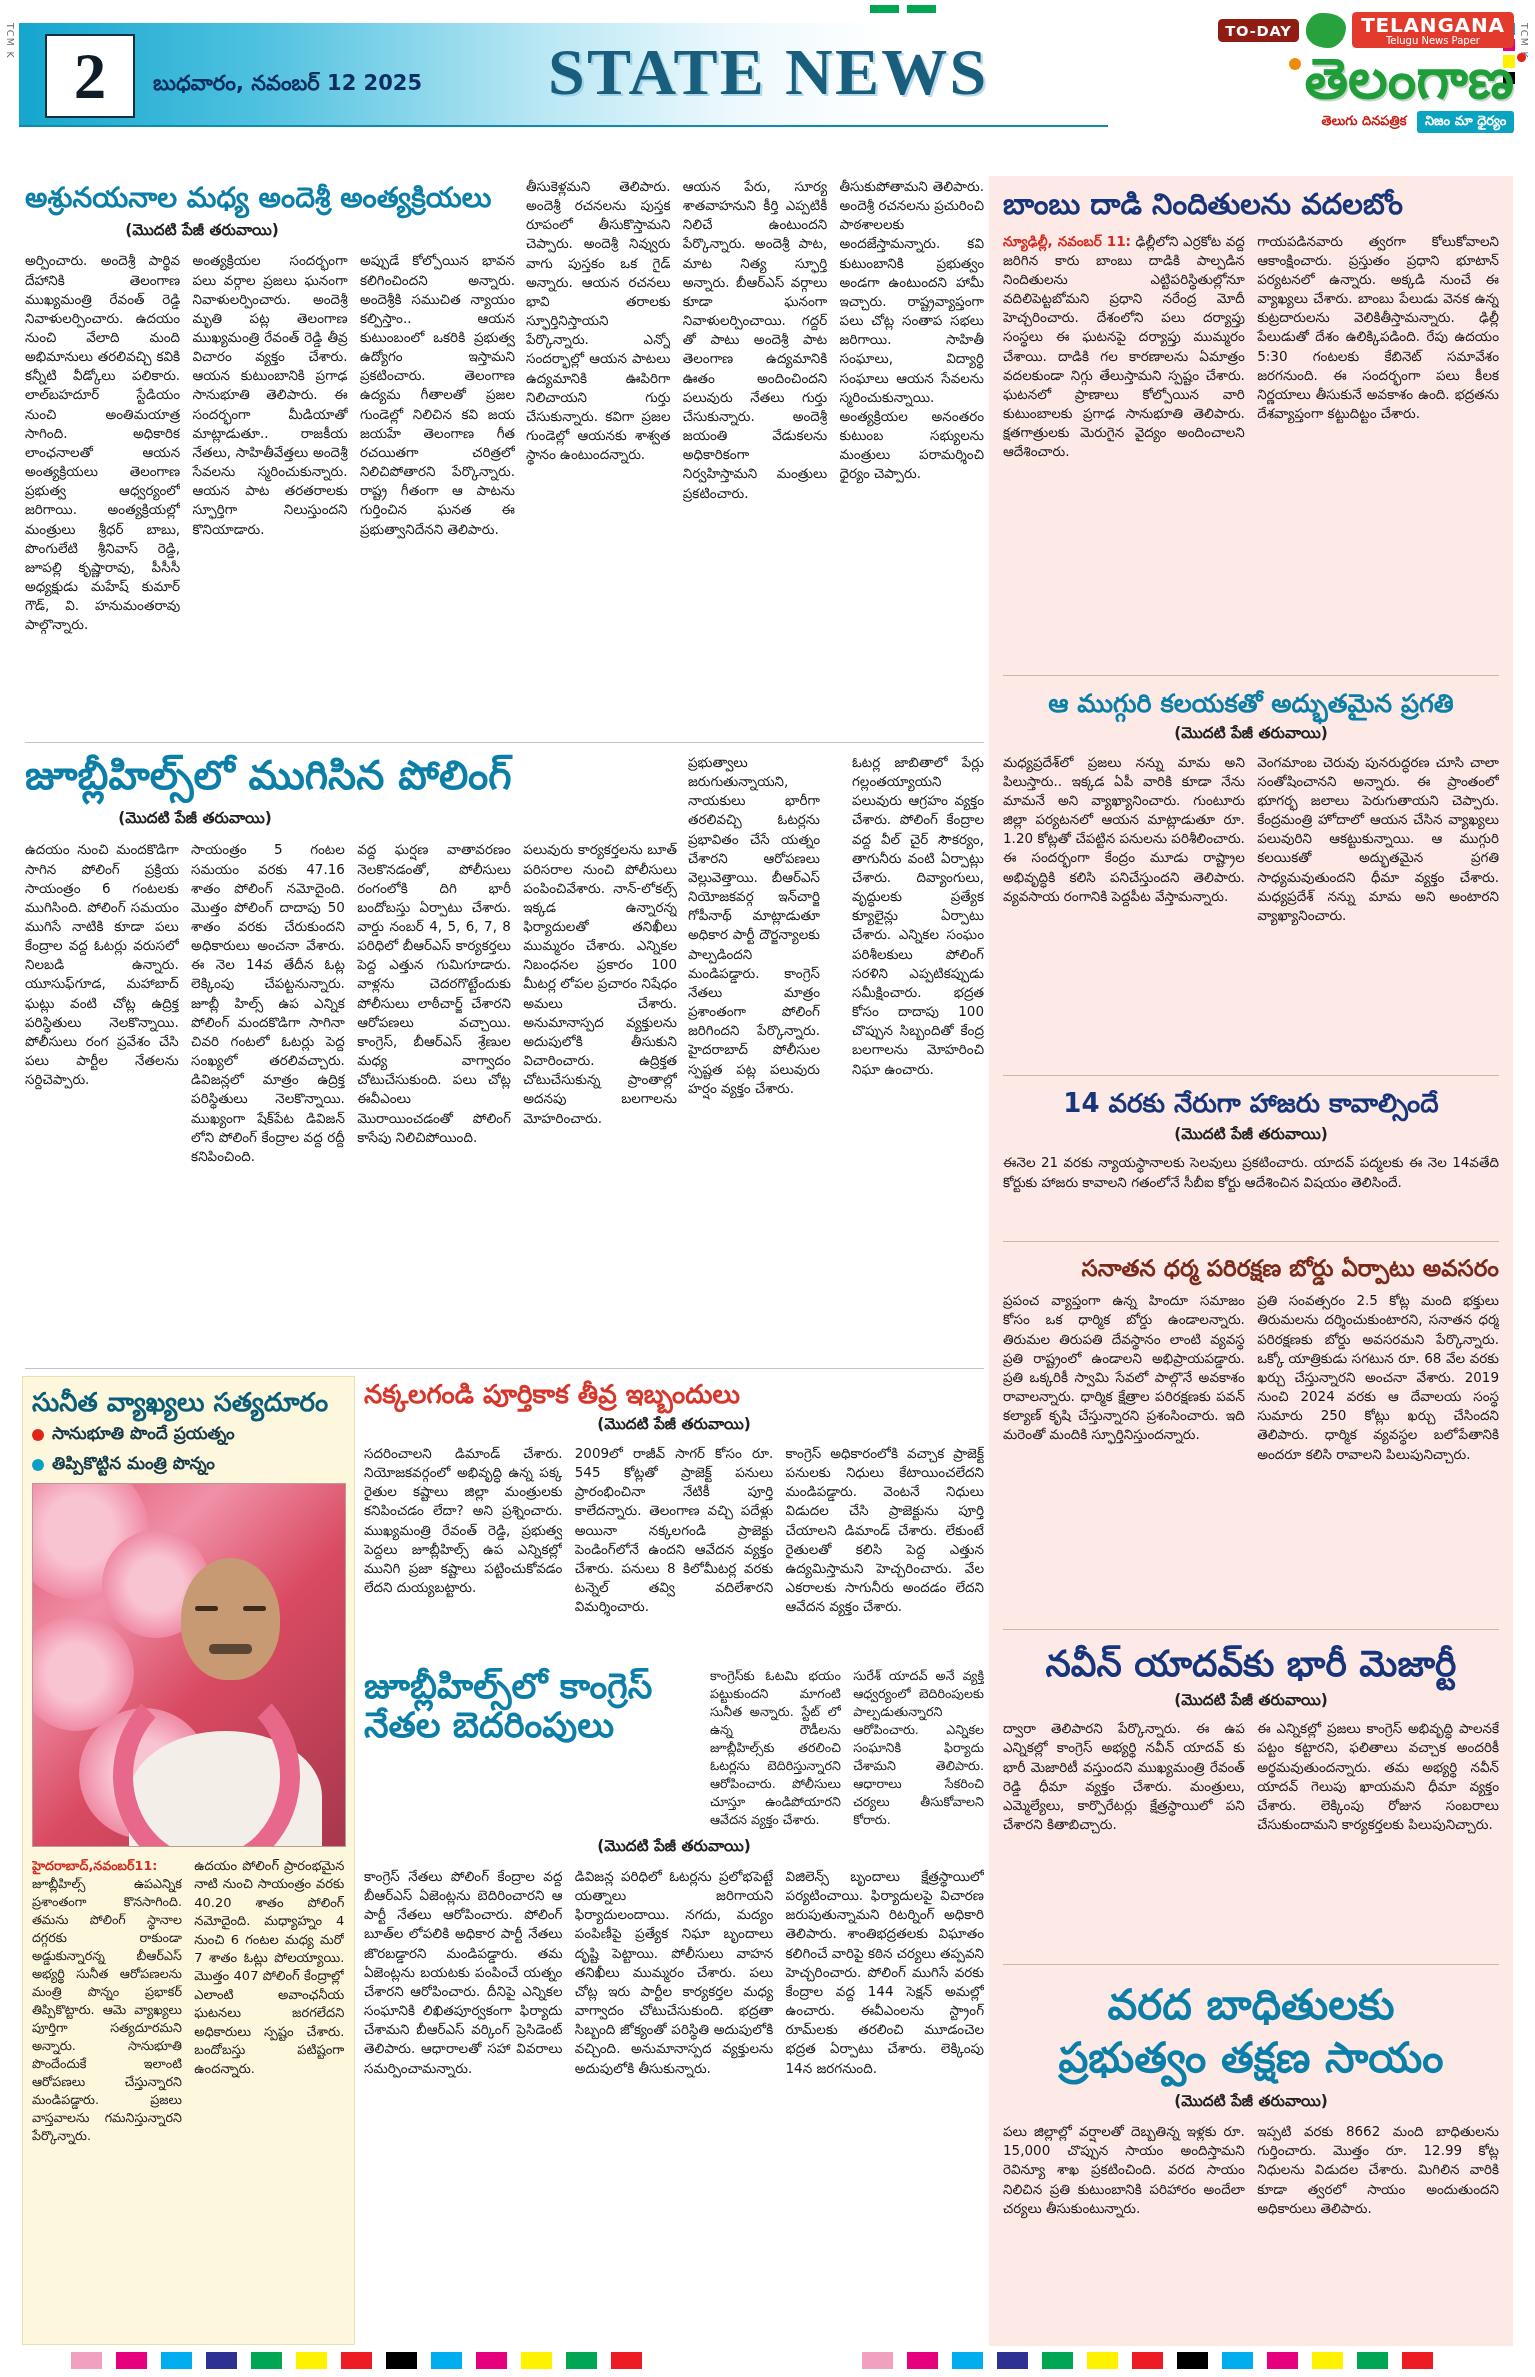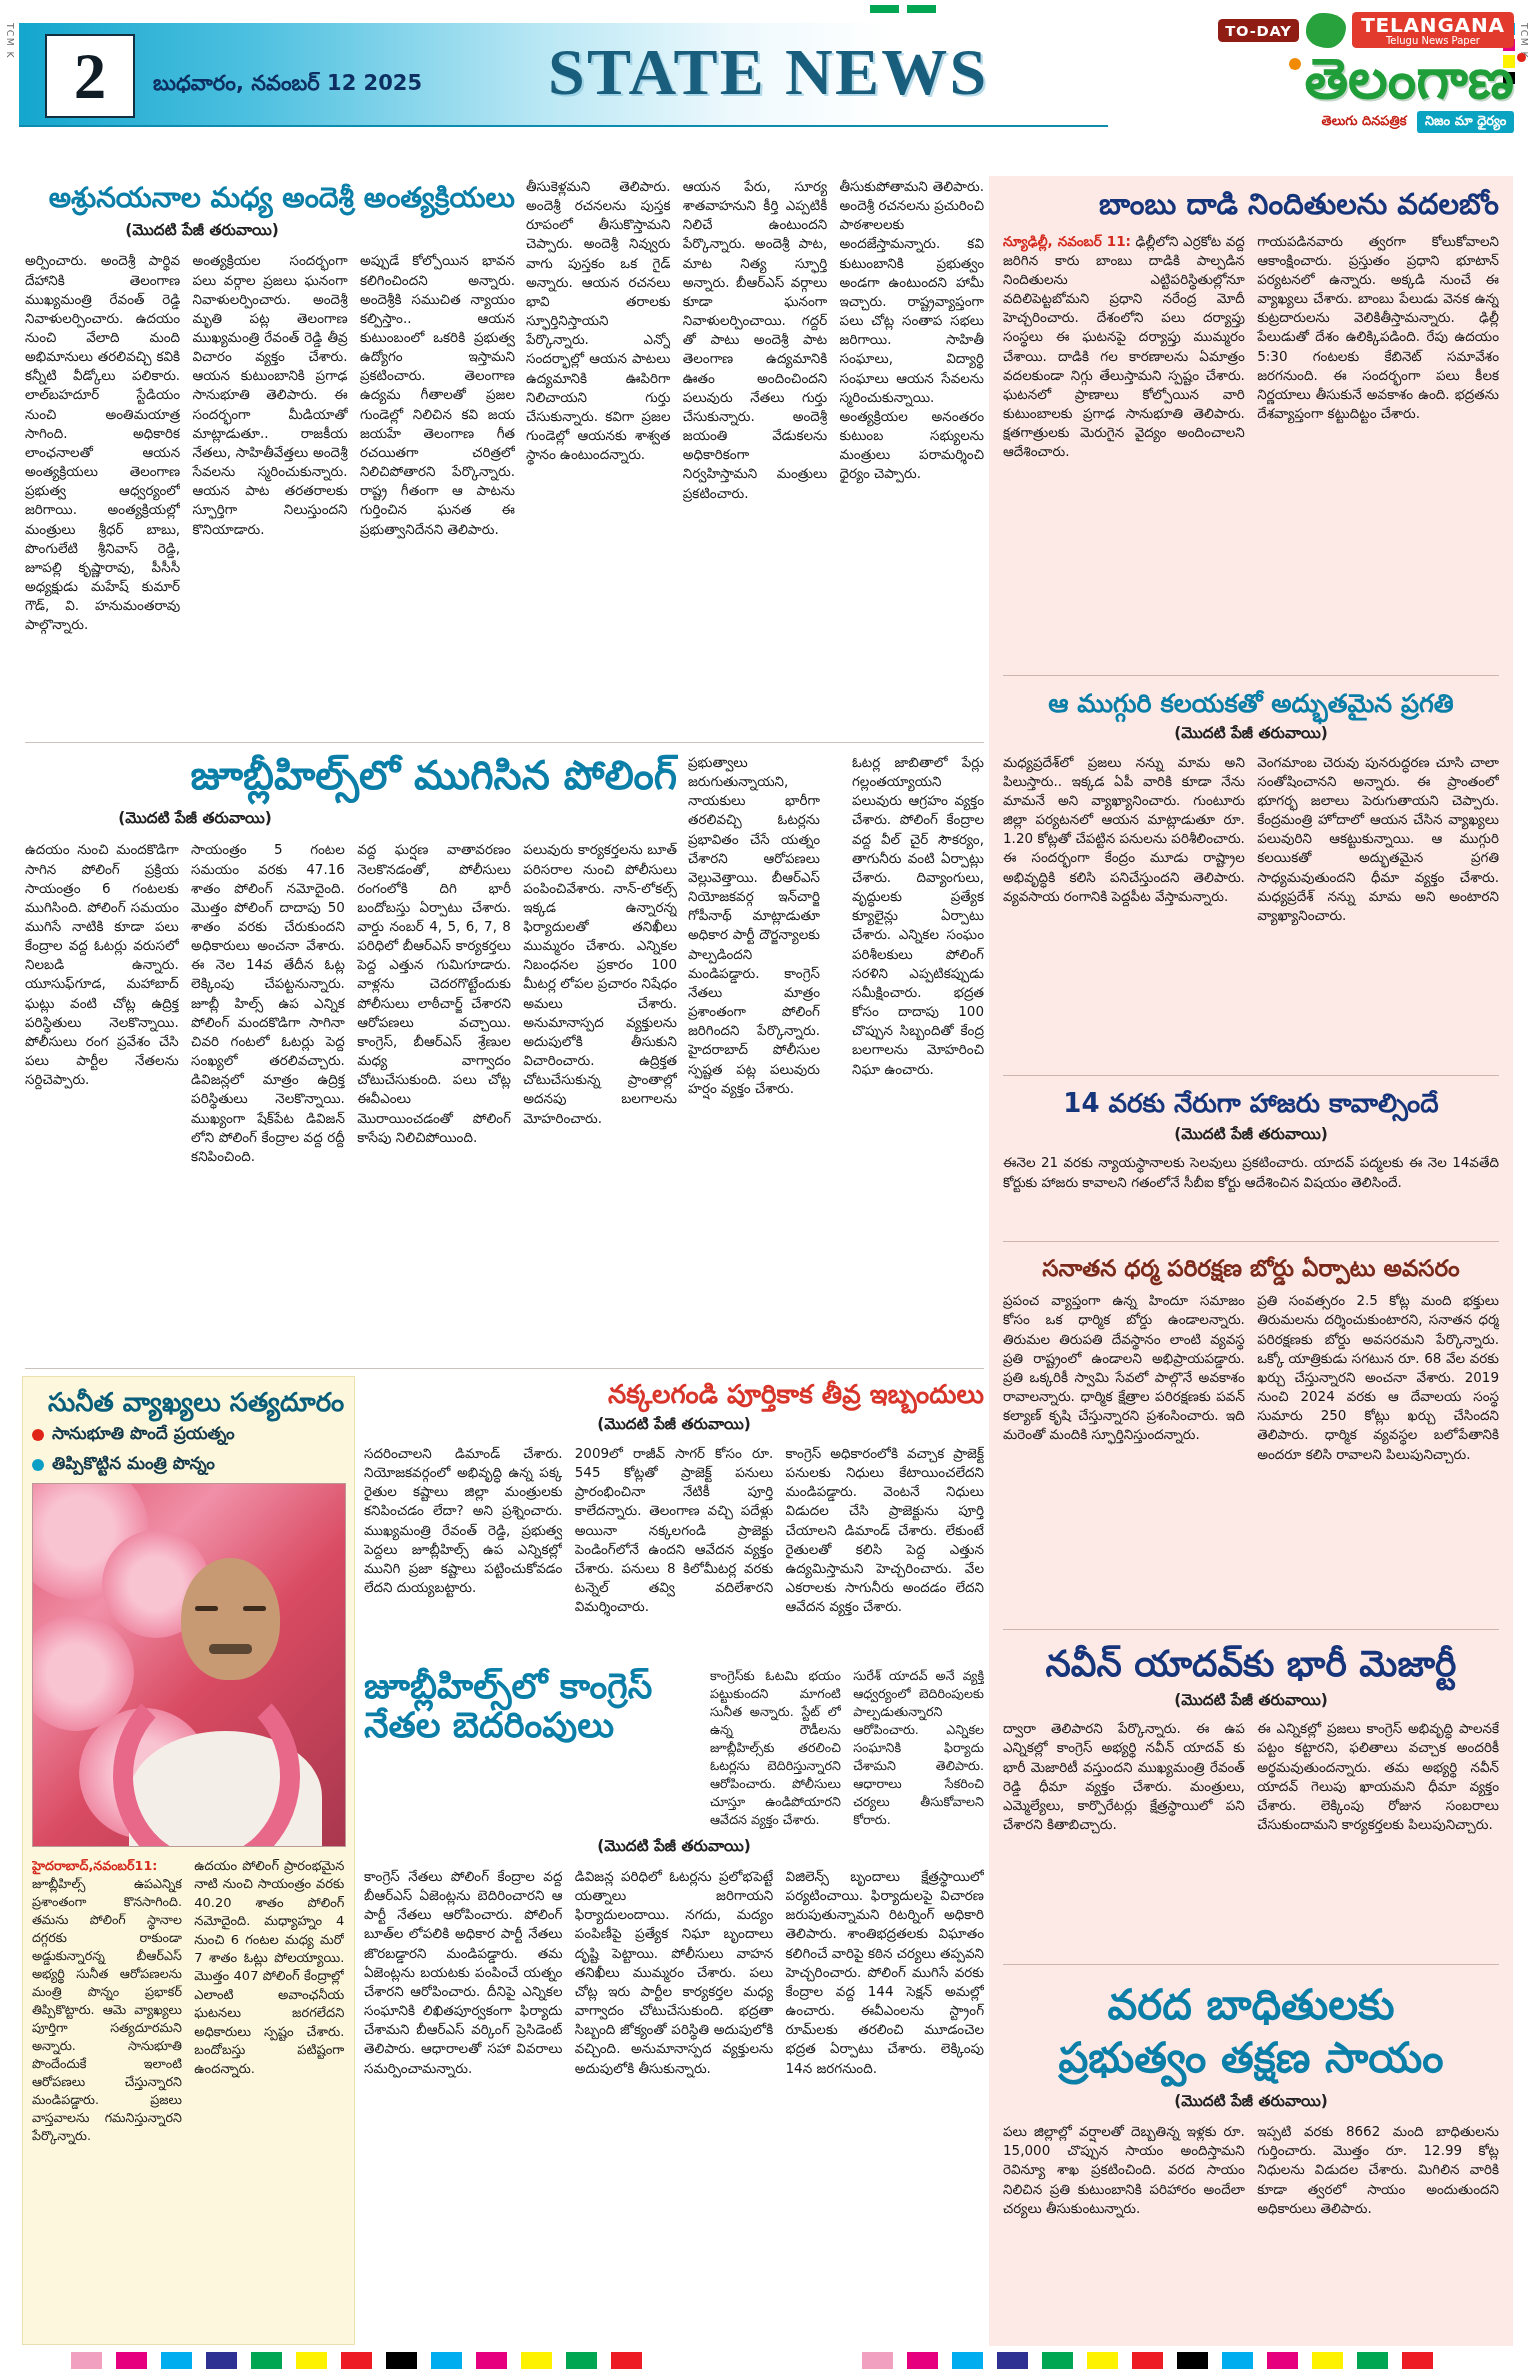--- a/index.html
+++ b/index.html
@@ -21,21 +21,21 @@
   .brandbox{background:#e23b2e;color:#fff;border-radius:4.6px;padding:2.3px 9.3px;text-align:center;line-height:1.05;}
   .brandbox .b1{font-weight:bold;font-size:20px;letter-spacing:0.8px;}
   .brandbox .b2{font-size:10px;}
   .logoscript{font-weight:bold;font-size:56px;color:#1f9e3a;line-height:1;text-shadow:1.5px 1.5px 0 rgba(10,90,30,.25);position:relative;}
   .logoscript .dot1{position:absolute;width:12.3px;height:12.3px;border-radius:50%;background:#f08a00;left:-15.4px;top:6.2px;}
   .logoscript .dot2{position:absolute;width:9.3px;height:9.3px;border-radius:50%;background:#e02417;right:-12.3px;top:1.5px;}
   .tagrow{display:flex;gap:10.8px;align-items:center;}
   .tagleft{color:#c42015;font-weight:bold;font-size:13px;}
   .tagright{background:#0aa3c2;color:#fff;font-weight:bold;font-size:13px;padding:2.3px 7.7px;border-radius:3.1px;}
   
-  .hl{font-weight:bold;line-height:1.12;white-space:nowrap;text-align:right;}
+  .hl{font-weight:bold;line-height:1.12;white-space:nowrap;}
   .h-teal{color:#0c7fa8;} .h-blue{color:#17357a;} .h-red{color:#d8352b;}
   .h-navy{color:#0a5e79;} .h-maroon{color:#7c2a1c;}
   .cont{font-weight:bold;font-size:15.4px;color:#222;text-align:center;}
   .cols{display:flex;gap:12.3px;overflow:hidden;}
   .cols>div{flex:1;overflow:hidden;}
   .bt{font-size:13.5px;line-height:1.42;text-align:justify;}
   .dl{color:#d42a1e;font-weight:bold;}
   .rule{background:#c9c2bd;height:0.8px;}
   
   .rightpanel{background:#fdeae6;padding:12.3px 14px;box-sizing:border-box;overflow:hidden;}
@@ -227,21 +227,21 @@
     <div class="rp-sep"></div>
 
     <div class="rp-art">
       <div class="hl h-blue" style="font-size:26px;text-align:center;">14 వరకు నేరుగా హాజరు కావాల్సిందే</div>
       <div class="cont" style="margin:6.2px 0 7.7px 0;">(మొదటి పేజీ తరువాయి)</div>
       <div class="bt" style="height:74px;overflow:hidden;">ఈనెల 21 వరకు న్యాయస్థానాలకు సెలవులు ప్రకటించారు. యాదవ్ పద్మలకు ఈ నెల 14వతేది కోర్టుకు హాజరు కావాలని గతంలోనే సీబీఐ కోర్టు ఆదేశించిన విషయం తెలిసిందే.</div>
     </div>
     <div class="rp-sep"></div>
 
     <div class="rp-art">
-      <div class="hl h-maroon" style="font-size:23px;text-align:center;">సనాతన ధర్మ పరిరక్షణ బోర్డు ఏర్పాటు అవసరం</div>
+      <div class="hl h-maroon" style="font-size:23px;text-align:right;">సనాతన ధర్మ పరిరక్షణ బోర్డు ఏర్పాటు అవసరం</div>
       <div class="cols" style="height:324px;margin-top:9.3px;">
         <div class="bt">ప్రపంచ వ్యాప్తంగా ఉన్న హిందూ సమాజం కోసం ఒక ధార్మిక బోర్డు ఉండాలన్నారు. తిరుమల తిరుపతి దేవస్థానం లాంటి వ్యవస్థ ప్రతి రాష్ట్రంలో ఉండాలని అభిప్రాయపడ్డారు. ప్రతి ఒక్కరికీ స్వామి సేవలో పాల్గొనే అవకాశం రావాలన్నారు. ధార్మిక క్షేత్రాల పరిరక్షణకు పవన్ కల్యాణ్ కృషి చేస్తున్నారని ప్రశంసించారు. ఇది మరెంతో మందికి స్ఫూర్తినిస్తుందన్నారు.</div>
         <div class="bt">ప్రతి సంవత్సరం 2.5 కోట్ల మంది భక్తులు తిరుమలను దర్శించుకుంటారని, సనాతన ధర్మ పరిరక్షణకు బోర్డు అవసరమని పేర్కొన్నారు. ఒక్కో యాత్రికుడు సగటున రూ. 68 వేల వరకు ఖర్చు చేస్తున్నారని అంచనా వేశారు. 2019 నుంచి 2024 వరకు ఆ దేవాలయ సంస్థ సుమారు 250 కోట్లు ఖర్చు చేసిందని తెలిపారు. ధార్మిక వ్యవస్థల బలోపేతానికి అందరూ కలిసి రావాలని పిలుపునిచ్చారు.</div>
       </div>
     </div>
     <div class="rp-sep"></div>
 
     <div class="rp-art">
       <div class="hl h-blue" style="font-size:36px;text-align:center;">నవీన్ యాదవ్‌కు భారీ మెజార్టీ</div>
       <div class="cont" style="margin:6.2px 0 7.7px 0;">(మొదటి పేజీ తరువాయి)</div>

